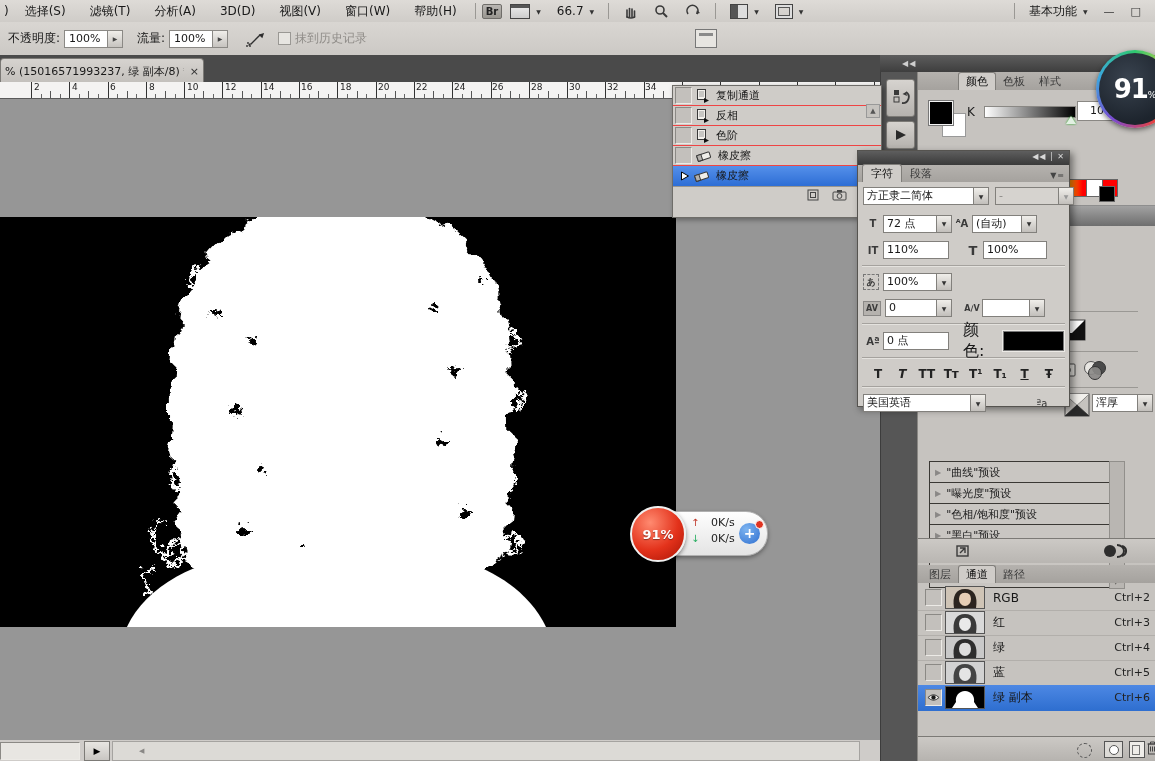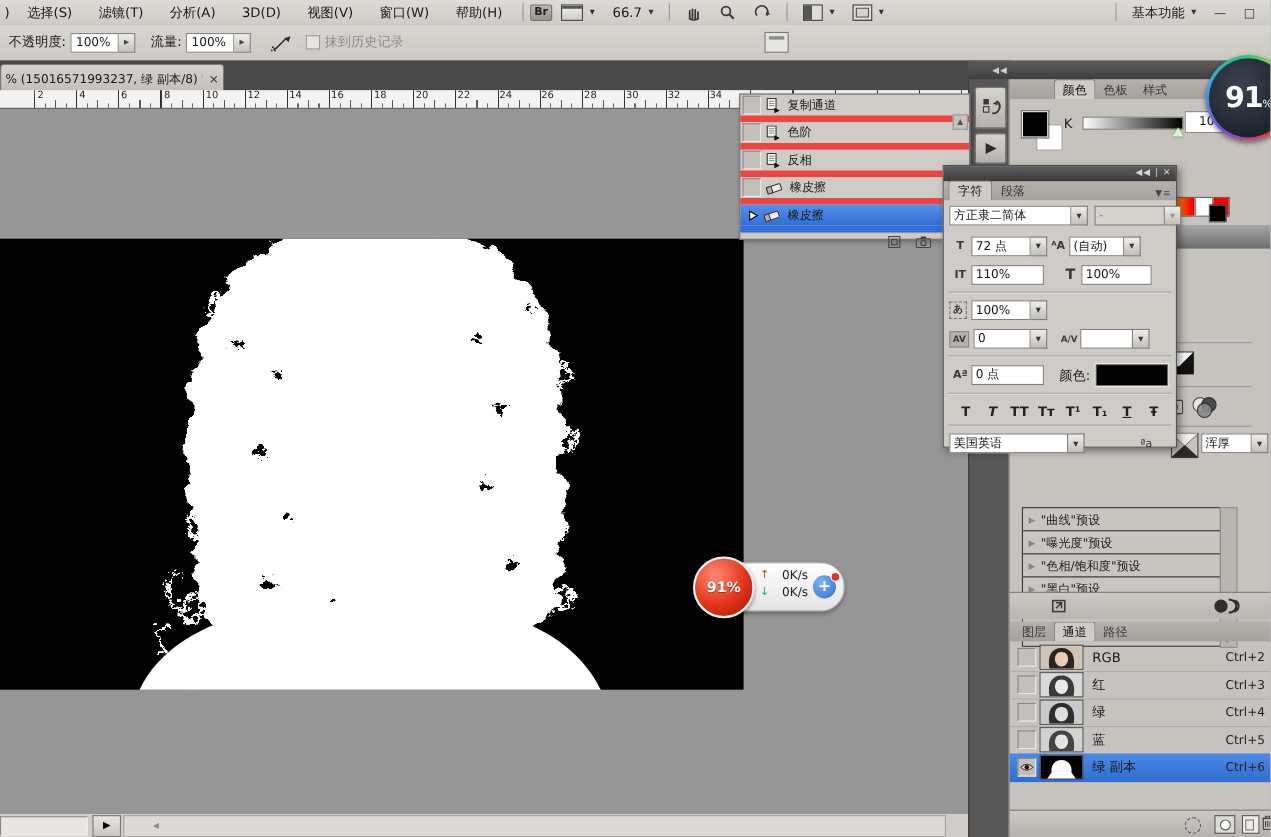--- a/index.html
+++ b/index.html
@@ -37,21 +37,21 @@
   .ruler .major{bottom:0;height:16px;background:repeating-linear-gradient(90deg,#333 0 1px,transparent 1px 38.3px);}
   .rnum{position:absolute;top:0;font-size:9px;color:#222;}
   
   .canvas{left:0;top:217px;width:676px;height:410px;background:#000;}
   
   .history{left:672px;top:85px;width:208px;height:131px;background:#cfccc8;border:1px solid #6f6d69;box-shadow:2px 2px 5px rgba(0,0,0,.35);z-index:5;}
   .ptabs{height:17px;background:linear-gradient(#bdbab6,#aca9a5);display:flex;align-items:flex-end;font-size:11px;}
   .ptab{padding:1px 8px;color:#3a3a3a;}
   .ptab.on{background:#cfccc8;border:1px solid #807e7a;border-bottom:none;border-radius:3px 3px 0 0;color:#111;}
   .picons{margin-left:auto;font-size:8px;color:#444;padding:0 4px 2px 0;letter-spacing:1px;}
-  .hrow{height:19px;display:flex;align-items:center;border-bottom:6px solid #ef4444;position:relative;}
+  .hrow{height:19px;display:flex;align-items:center;border-bottom:1px solid #ef4444;position:relative;}
   .hrow .well{width:15px;height:15px;margin:0 4px 0 2px;background:#c3c0bc;border:1px solid;border-color:#8b8985 #eceae6 #eceae6 #8b8985;}
   .hrow .lbl{font-size:11px;margin-left:6px;}
   .hrow.sel{background:linear-gradient(#5590ea,#2f6fd6);border-bottom-color:#2f6fd6;}
   .hfoot{height:15px;border-top:1px solid #98958f;display:flex;align-items:center;justify-content:flex-end;gap:12px;padding-right:34px;}
   .hscroll{position:absolute;right:1px;top:18px;width:12px;height:12px;background:#c6c3bf;border:1px solid #999;font-size:7px;color:#555;text-align:center;line-height:12px;}
   
   .dockstrip{left:880px;top:55px;width:37px;height:706px;background:#565656;border-left:1px solid #3c3c3c;}
   .dockhead{left:880px;top:55px;width:275px;height:17px;background:linear-gradient(#5d5d5d,#3e3e3e);color:#cfcfcf;font-size:8px;z-index:2;}
   .dockhead span{position:absolute;left:22px;top:4px;letter-spacing:1px;}
   .stripbtn{position:absolute;left:5px;width:27px;background:linear-gradient(#d6d3cf,#b5b2ae);border:1px solid #7c7a76;border-radius:3px;display:flex;align-items:center;justify-content:center;}
@@ -308,30 +308,30 @@
         </svg>
       <span class="lbl">复制通道</span>
     </div>
     <div class="hrow">
       <span class="well"></span>
       <svg width="14" height="14" viewBox="0 0 14 14">
           <rect x="1.5" y="0.5" width="8" height="10" fill="#f2f0ec" stroke="#3a3a3a"></rect>
           <path d="M3,3 h5 M3,5 h5 M3,7 h5" stroke="#888" stroke-width="0.8"></path>
           <path d="M8,9 l5,2.5 -5,2.5 z" fill="#111"></path>
         </svg>
-      <span class="lbl">色阶</span>
+      <span class="lbl">反相</span>
     </div>
     <div class="hrow">
       <span class="well"></span>
       <svg width="14" height="14" viewBox="0 0 14 14">
           <rect x="1.5" y="0.5" width="8" height="10" fill="#f2f0ec" stroke="#3a3a3a"></rect>
           <path d="M3,3 h5 M3,5 h5 M3,7 h5" stroke="#888" stroke-width="0.8"></path>
           <path d="M8,9 l5,2.5 -5,2.5 z" fill="#111"></path>
         </svg>
-      <span class="lbl">反相</span>
+      <span class="lbl">色阶</span>
     </div>
     <div class="hrow">
       <span class="well"></span>
       <svg width="16" height="12" viewBox="0 0 16 12">
           <g transform="rotate(-18 8 6)">
             <rect x="1" y="3.5" width="13" height="6" rx="1" fill="#f0eeea" stroke="#3a3a3a"></rect>
             <rect x="1" y="3.5" width="4.5" height="6" fill="#b5b2ae" stroke="#3a3a3a"></rect>
           </g>
         </svg>
       <span class="lbl">橡皮擦</span>
@@ -623,21 +623,21 @@
           <span class="val" style="width:40px;"></span>
           <span class="dbtn"></span>
         </span>
     </div>
     <div class="cp-sep"></div>
     <div class="cp-row" style="height:28px;">
       <span class="cp-icon" style="font-size:10px;">Aª</span>
       <span class="combo">
           <span class="val" style="width:58px;">0 点</span>
         </span>
-      <span style="margin-left:14px;font-size:12px;">颜色:</span>
+      <span style="margin-left:14px;font-size:16px;">颜色:</span>
       <span class="swatch-black" style="margin-left:5px;"></span>
     </div>
     <div class="cp-sep"></div>
     <div class="stylebtns">
       <span class="stybtn">T</span>
       <span class="stybtn" style="font-style:italic;">T</span>
       <span class="stybtn">TT</span>
       <span class="stybtn">Tᴛ</span>
       <span class="stybtn">T¹</span>
       <span class="stybtn">T₁</span>

